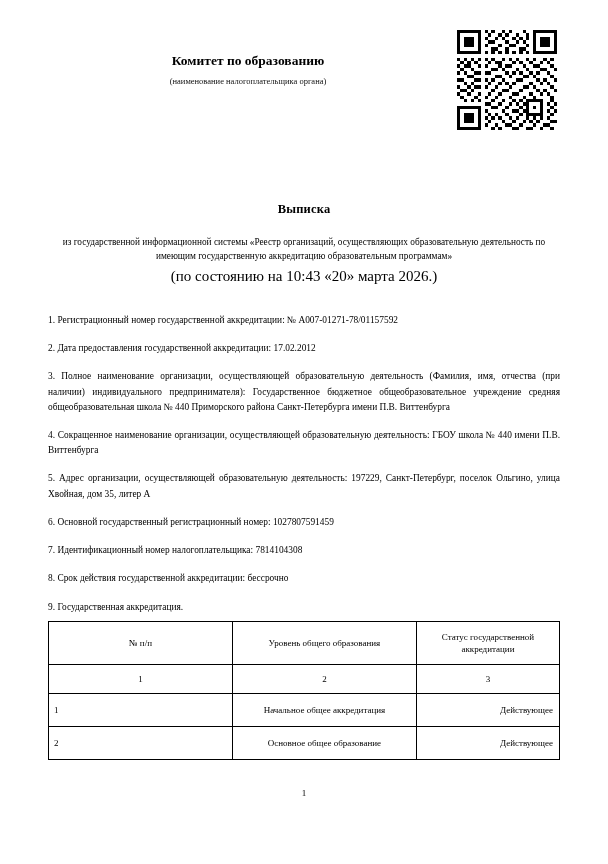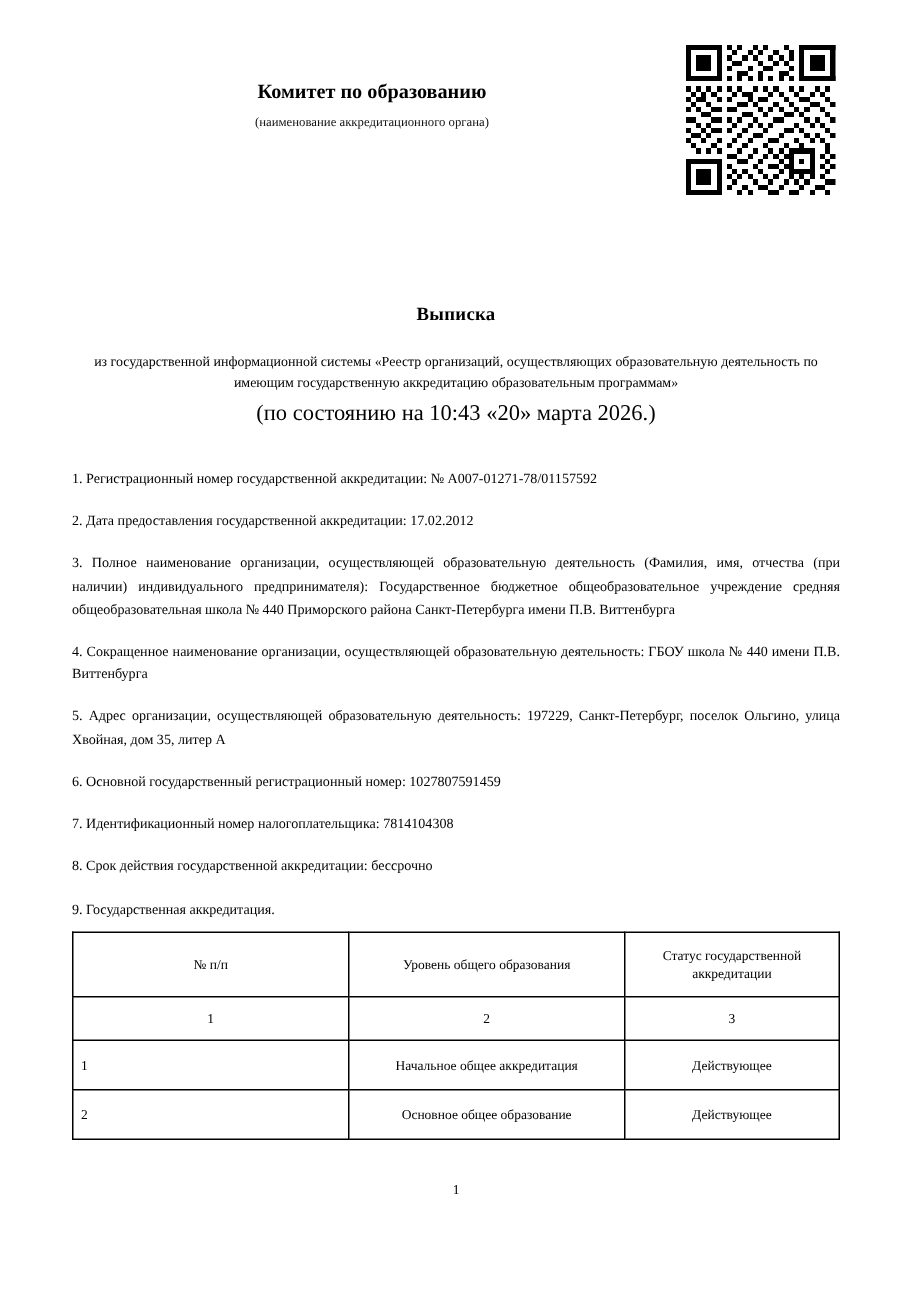--- a/index.html
+++ b/index.html
@@ -112,41 +112,41 @@
     height: 30px;
     line-height: 1.35;
   }
   .col-num { width: 36%; }
   .col-level { width: 36%; }
   .col-status { width: 28%; }
   .numrow td { text-align: center; height: 16px; }
   .datarow td { height: 20px; }
   .datarow td.c0 { text-align: left; padding-left: 5px; }
   .datarow td.c1 { text-align: center; }
-  .datarow td.c2 { text-align: center; }
+  .datarow td.c2 { text-align: right; }
 
   
   .page-number {
     position: absolute;
     bottom: 18px;
     left: 0;
     width: 608px;
     text-align: center;
     font-size: 9px;
   }
 </style>
 </head>
 <body>
 
 <div class="page">
 
   <div class="header">
     <div class="org-block">
       <div class="org-name">Комитет по образованию</div>
-      <div class="org-sub">(наименование аккредитационного органа)</div>
+      <div class="org-sub">(наименование налогоплательщика органа)</div>
     </div>
     <div class="qr">
       <svg width="100" height="100" viewBox="0 0 29 29" shape-rendering="crispEdges">
         <rect width="29" height="29" fill="#ffffff"></rect>
         <g fill="#000000">
 
           <rect x="0" y="0" width="7" height="1"></rect>
             <rect x="0" y="6" width="7" height="1"></rect>
           <rect x="0" y="0" width="1" height="7"></rect>
             <rect x="6" y="0" width="1" height="7"></rect>

